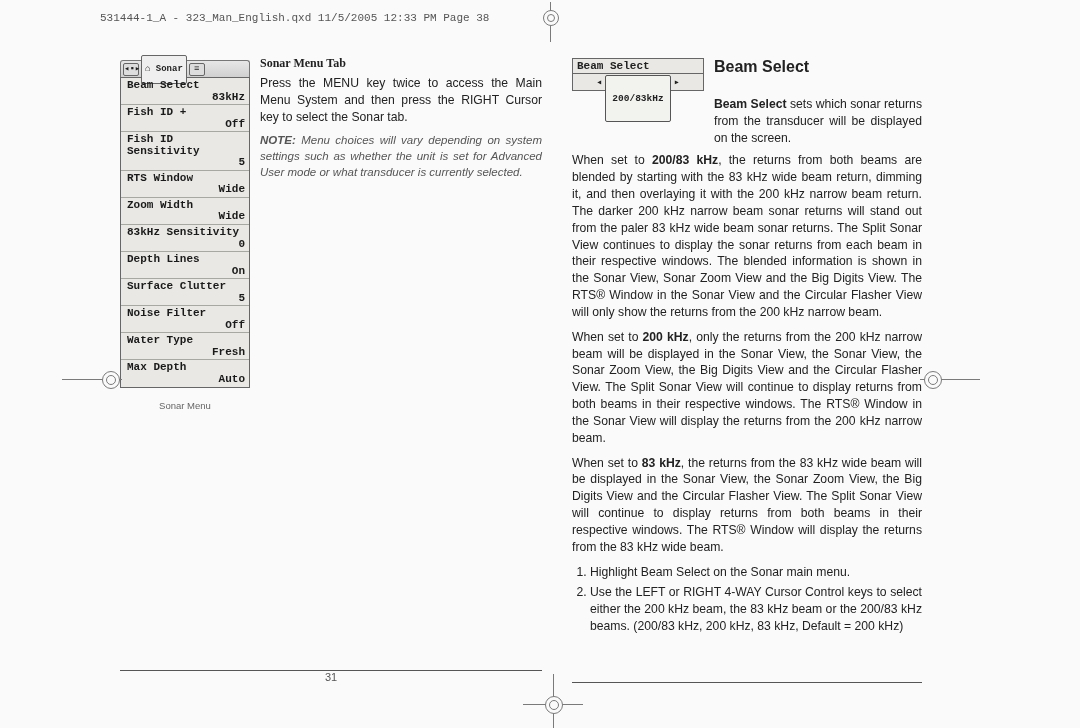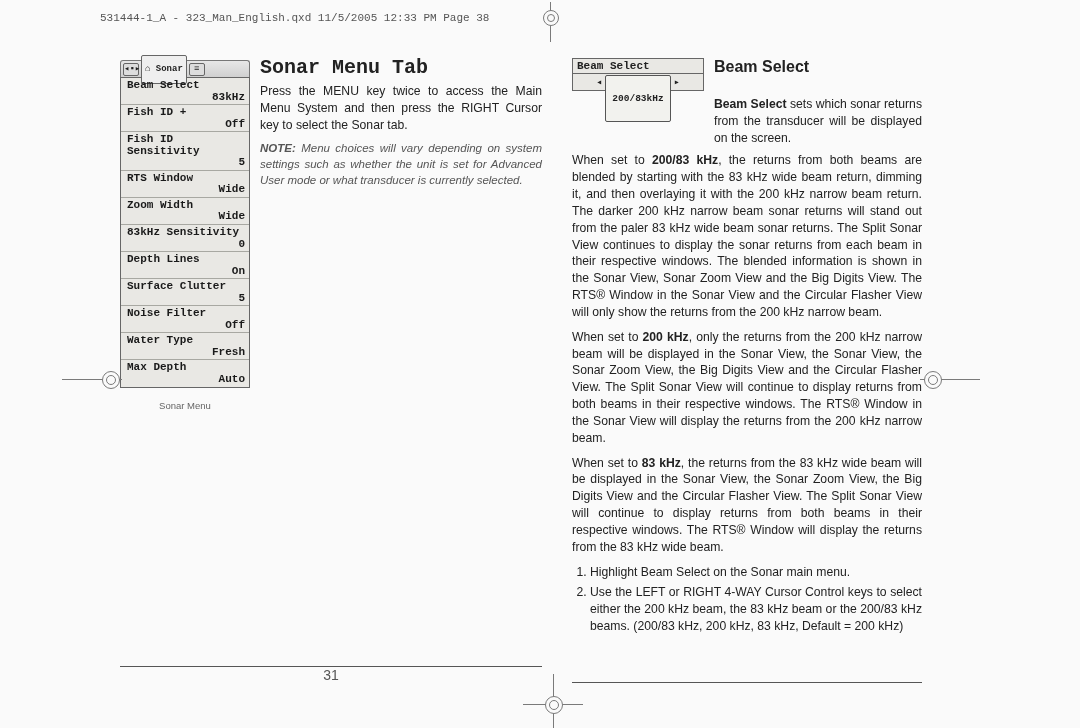--- a/index.html
+++ b/index.html
@@ -198,21 +198,21 @@
     line-height: 1.38;
   }
   ol.steps li { margin-bottom: 4px; text-align: justify; }
 
   .footer-rule {
     border-top: 1px solid #555;
     margin-top: 14px;
   }
   .pagenum {
     text-align: center;
-    font-size: 14px;
+    font-size: 11px;
     color: #555;
   }
 
   
   .orn { position:absolute; width:60px; height:60px; pointer-events:none; }
   .orn.l { left: 62px; top: 349px; }
   .orn.r { right: 36px; top: 349px; }
   .orn .h { position:absolute; top:30px; left:0; width:60px; height:1px; background:#7a7a7a; }
   .orn .c { position:absolute; top:22px; left:40px; width:16px; height:16px; border:1px solid #7a7a7a; border-radius:50%; background:#fafafa; }
   .orn .c2{ position:absolute; top:26px; left:44px; width:8px; height:8px; border:1px solid #7a7a7a; border-radius:50%; }
@@ -254,21 +254,21 @@
             <div class="mrow"><span>83kHz Sensitivity</span><span class="val">0</span></div>
             <div class="mrow"><span>Depth Lines</span><span class="val">On</span></div>
             <div class="mrow"><span>Surface Clutter</span><span class="val">5</span></div>
             <div class="mrow"><span>Noise Filter</span><span class="val">Off</span></div>
             <div class="mrow"><span>Water Type</span><span class="val">Fresh</span></div>
             <div class="mrow"><span>Max Depth</span><span class="val">Auto</span></div>
           </div>
           <div class="lcd-cap">Sonar Menu</div>
         </div>
 
-        <h2 style="font-family:Liberation Mono, monospace;font-weight:900;font-size:20px;margin:6px 0 4px 4px;">Sonar Menu Tab</h2>
+        <h2 style="font-family:Liberation Serif, serif;font-weight:900;font-size:12px;margin:6px 0 4px 4px;">Sonar Menu Tab</h2>
         <p class="body-p">Press the MENU key twice to access the Main Menu System and then press the RIGHT Cursor key to select the Sonar tab.</p>
         <p class="body-p note">
           <b>NOTE:</b>
           <span>Menu choices will vary depending on system settings such as whether the unit is set for Advanced User mode or what transducer is currently selected.</span>
         </p>
       </div>
 
       <div style="position:absolute; bottom:0; left:0; right:0;">
         <div class="footer-rule"></div>
         <div class="pagenum">31</div>

